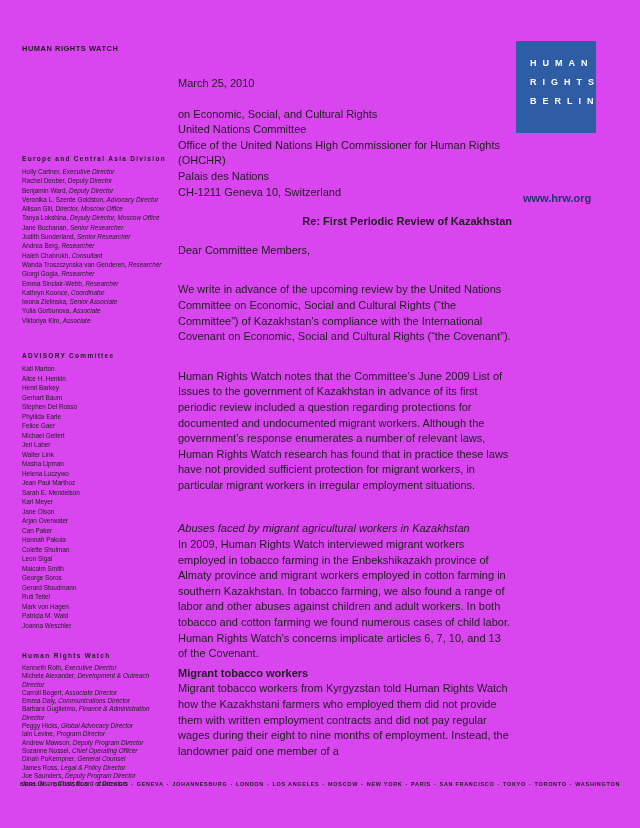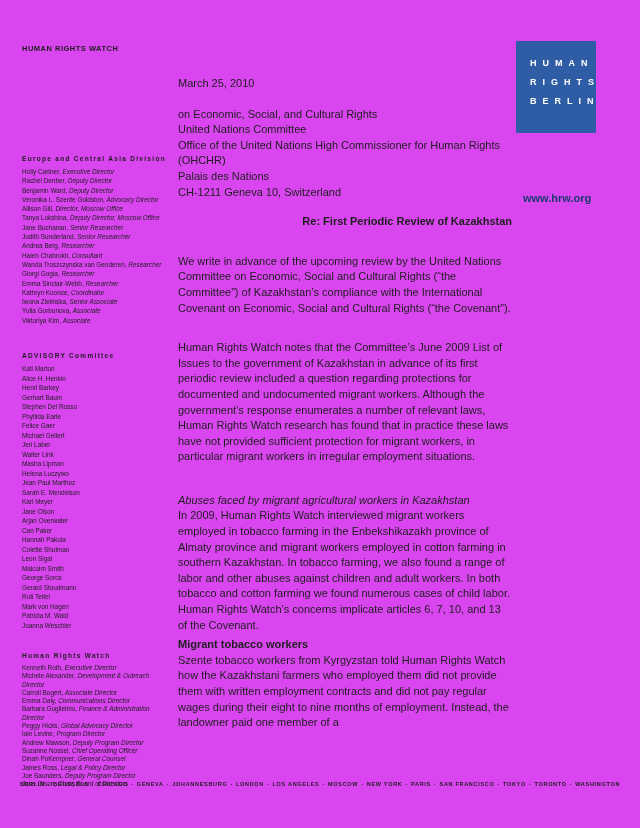--- a/index.html
+++ b/index.html
@@ -140,23 +140,24 @@
   <main class="letter">
     <div>March 25, 2010</div>
     <div class="recipient">
         <div class="recipient-line">on Economic, Social, and Cultural Rights</div>
         <div class="recipient-line">United Nations Committee</div>
         <div class="recipient-line">Office of the United Nations High Commissioner for Human Rights (OHCHR)</div>
         <div class="recipient-line">Palais des Nations</div>
         <div class="recipient-line">CH-1211 Geneva 10, Switzerland</div>
       </div>
     <div class="subject">Re: First Periodic Review of Kazakhstan</div>
+    <div class="salutation">Dear Committee Members,</div>
     <p class="para">We write in advance of the upcoming review by the United Nations Committee on Economic, Social and Cultural Rights (“the Committee”) of Kazakhstan’s compliance with the International Covenant on Economic, Social and Cultural Rights (“the Covenant”).</p>
     <p class="para">Human Rights Watch notes that the Committee’s June 2009 List of Issues to the government of Kazakhstan in advance of its first periodic review included a question regarding protections for documented and undocumented migrant workers. Although the government’s response enumerates a number of relevant laws, Human Rights Watch research has found that in practice these laws have not provided sufficient protection for migrant workers, in particular migrant workers in irregular employment situations.</p>
     <div class="italic-head">Abuses faced by migrant agricultural workers in Kazakhstan</div>
     <p class="para-tight">In 2009, Human Rights Watch interviewed migrant workers employed in tobacco farming in the Enbekshikazakh province of Almaty province and migrant workers employed in cotton farming in southern Kazakhstan. In tobacco farming, we also found a range of labor and other abuses against children and adult workers. In both tobacco and cotton farming we found numerous cases of child labor. Human Rights Watch’s concerns implicate articles 6, 7, 10, and 13 of the Covenant.</p>
     <div class="bold-head">Migrant tobacco workers</div>
-    <p class="para-tight">Szente tobacco workers from Kyrgyzstan told Human Rights Watch how the Kazakhstani farmers who employed them did not provide them with written employment contracts and did not pay regular wages during their eight to nine months of employment. Instead, the landowner paid one member of a</p>
+    <p class="para-tight">Migrant tobacco workers from Kyrgyzstan told Human Rights Watch how the Kazakhstani farmers who employed them did not provide them with written employment contracts and did not pay regular wages during their eight to nine months of employment. Instead, the landowner paid one member of a</p>
   </main>
 
   <footer class="footer"><span class="city">BERLIN</span><span class="dot">·</span><span class="city">BRUSSELS</span><span class="dot">·</span><span class="city">CHICAGO</span><span class="dot">·</span><span class="city">GENEVA</span><span class="dot">·</span><span class="city">JOHANNESBURG</span><span class="dot">·</span><span class="city">LONDON</span><span class="dot">·</span><span class="city">LOS ANGELES</span><span class="dot">·</span><span class="city">MOSCOW</span><span class="dot">·</span><span class="city">NEW YORK</span><span class="dot">·</span><span class="city">PARIS</span><span class="dot">·</span><span class="city">SAN FRANCISCO</span><span class="dot">·</span><span class="city">TOKYO</span><span class="dot">·</span><span class="city">TORONTO</span><span class="dot">·</span><span class="city">WASHINGTON</span></footer>
 
 </div>
 
 </body></html>

